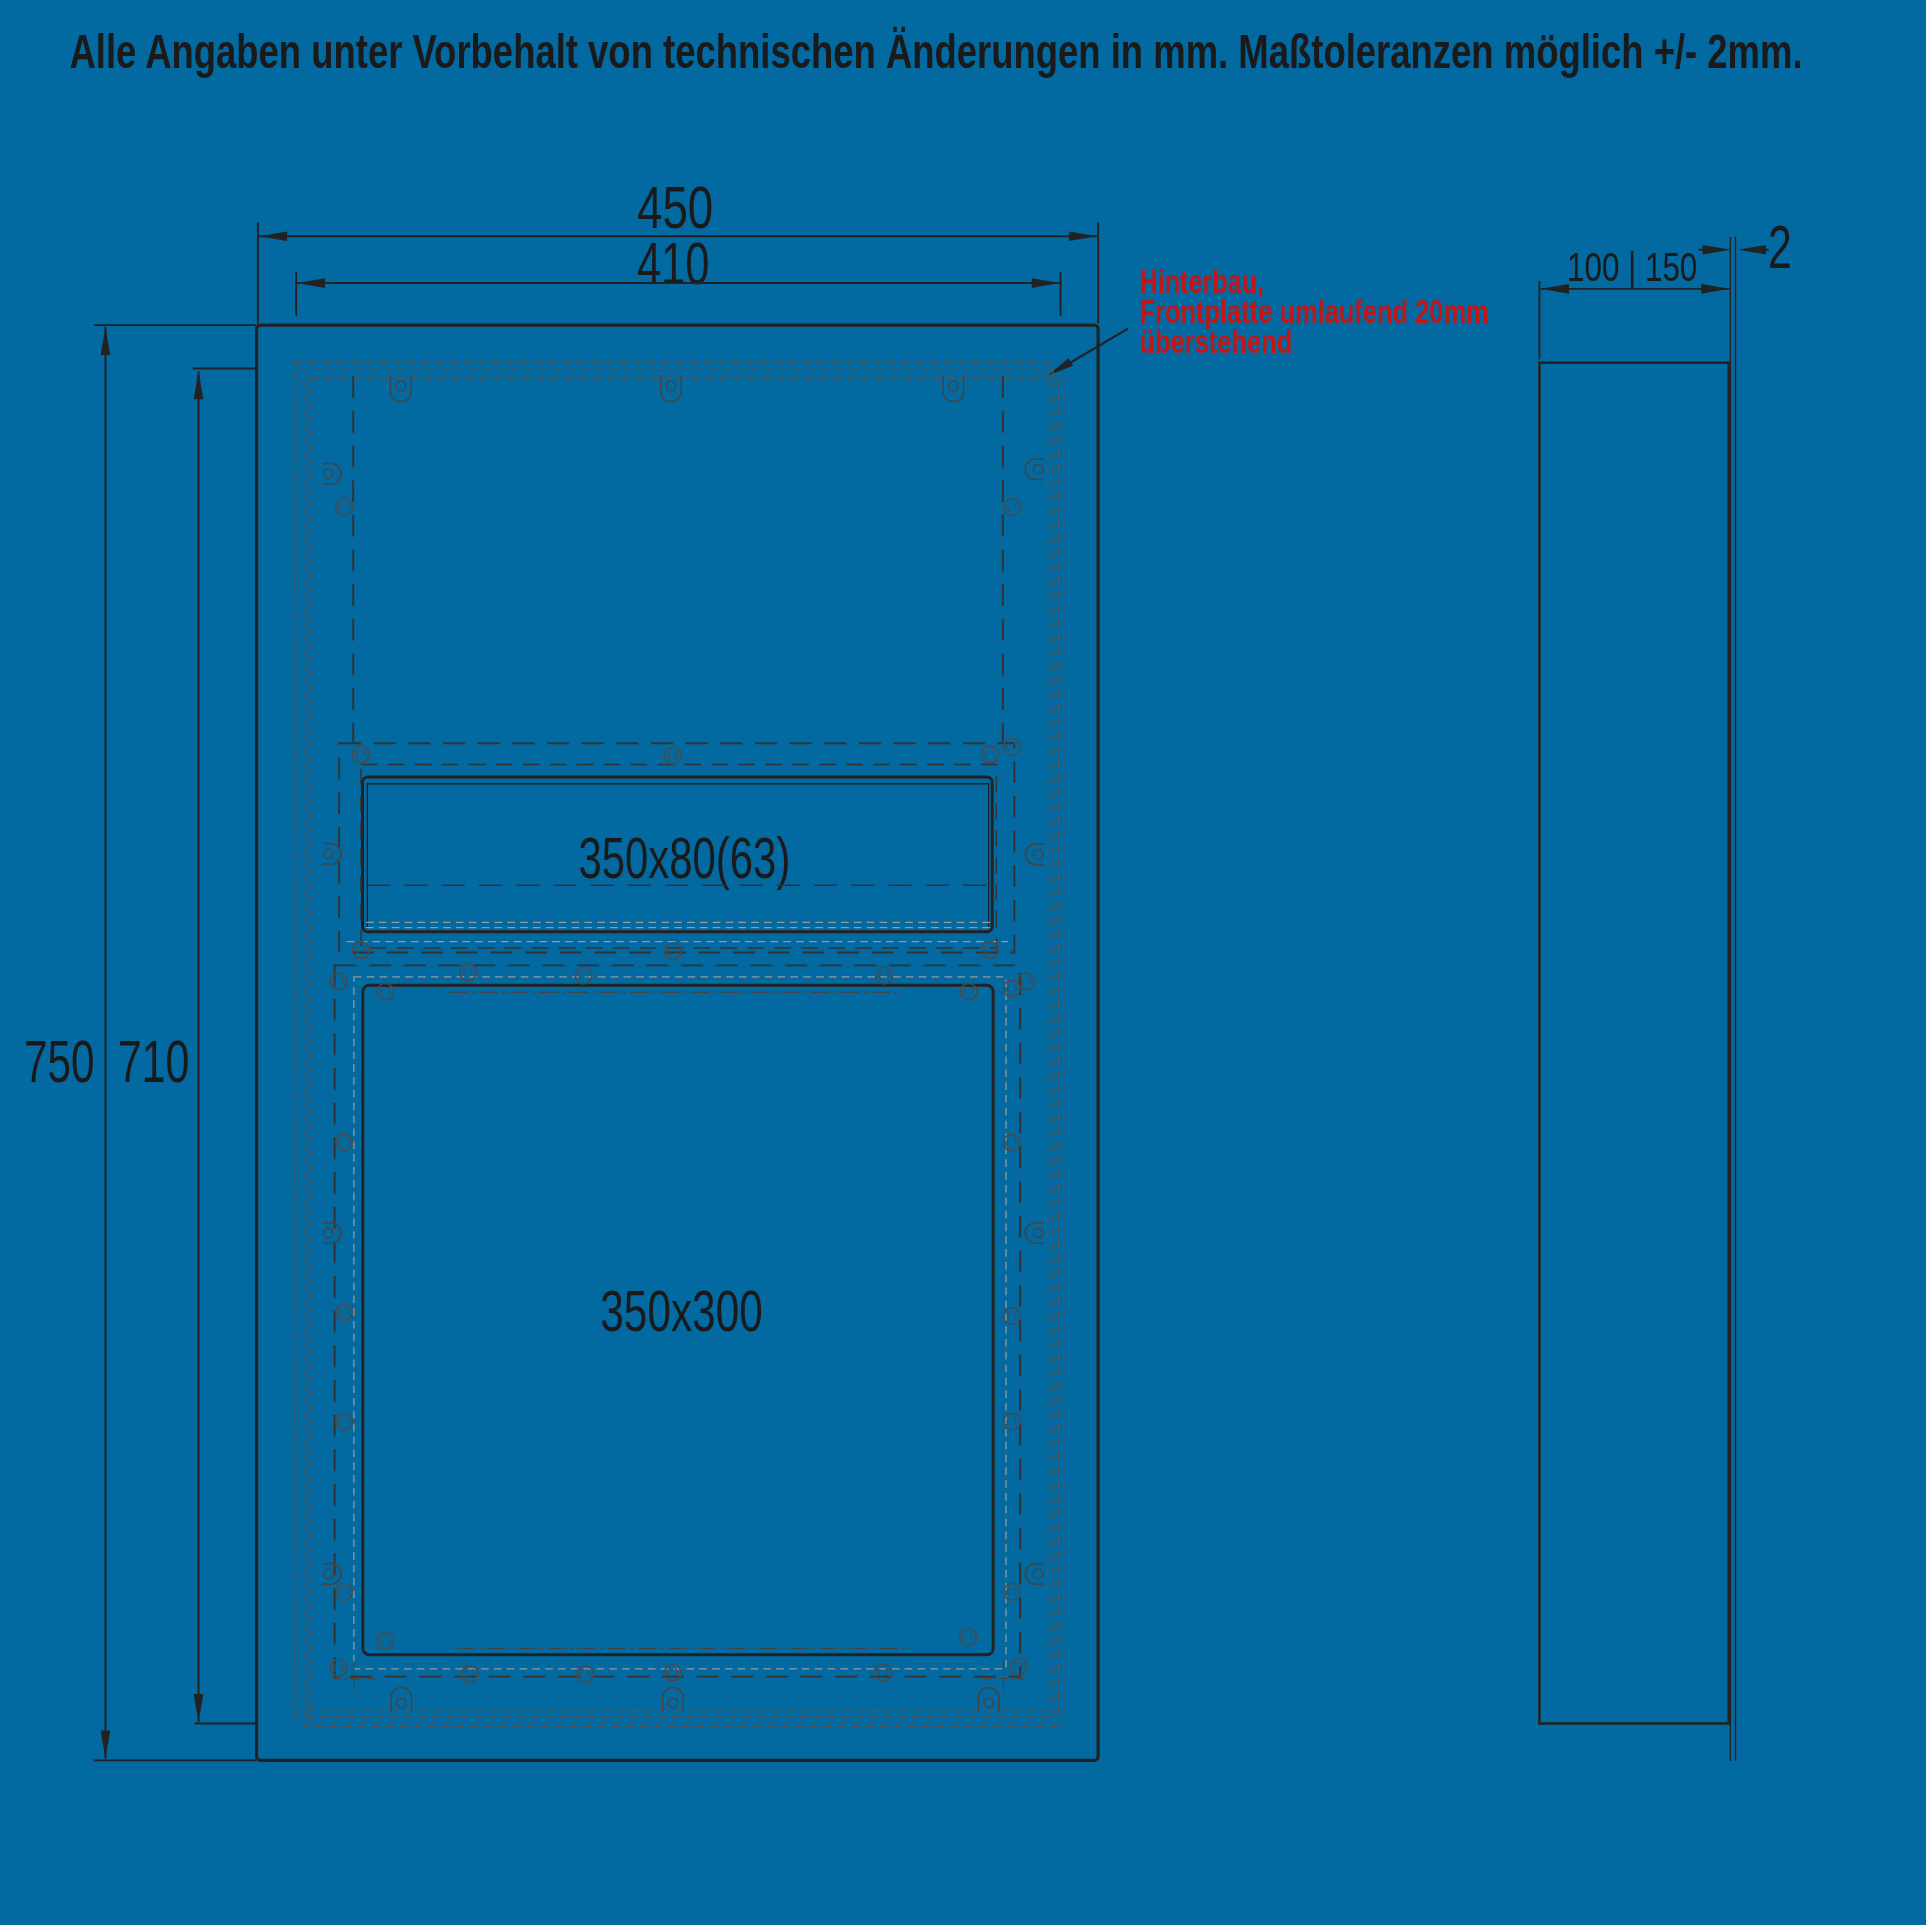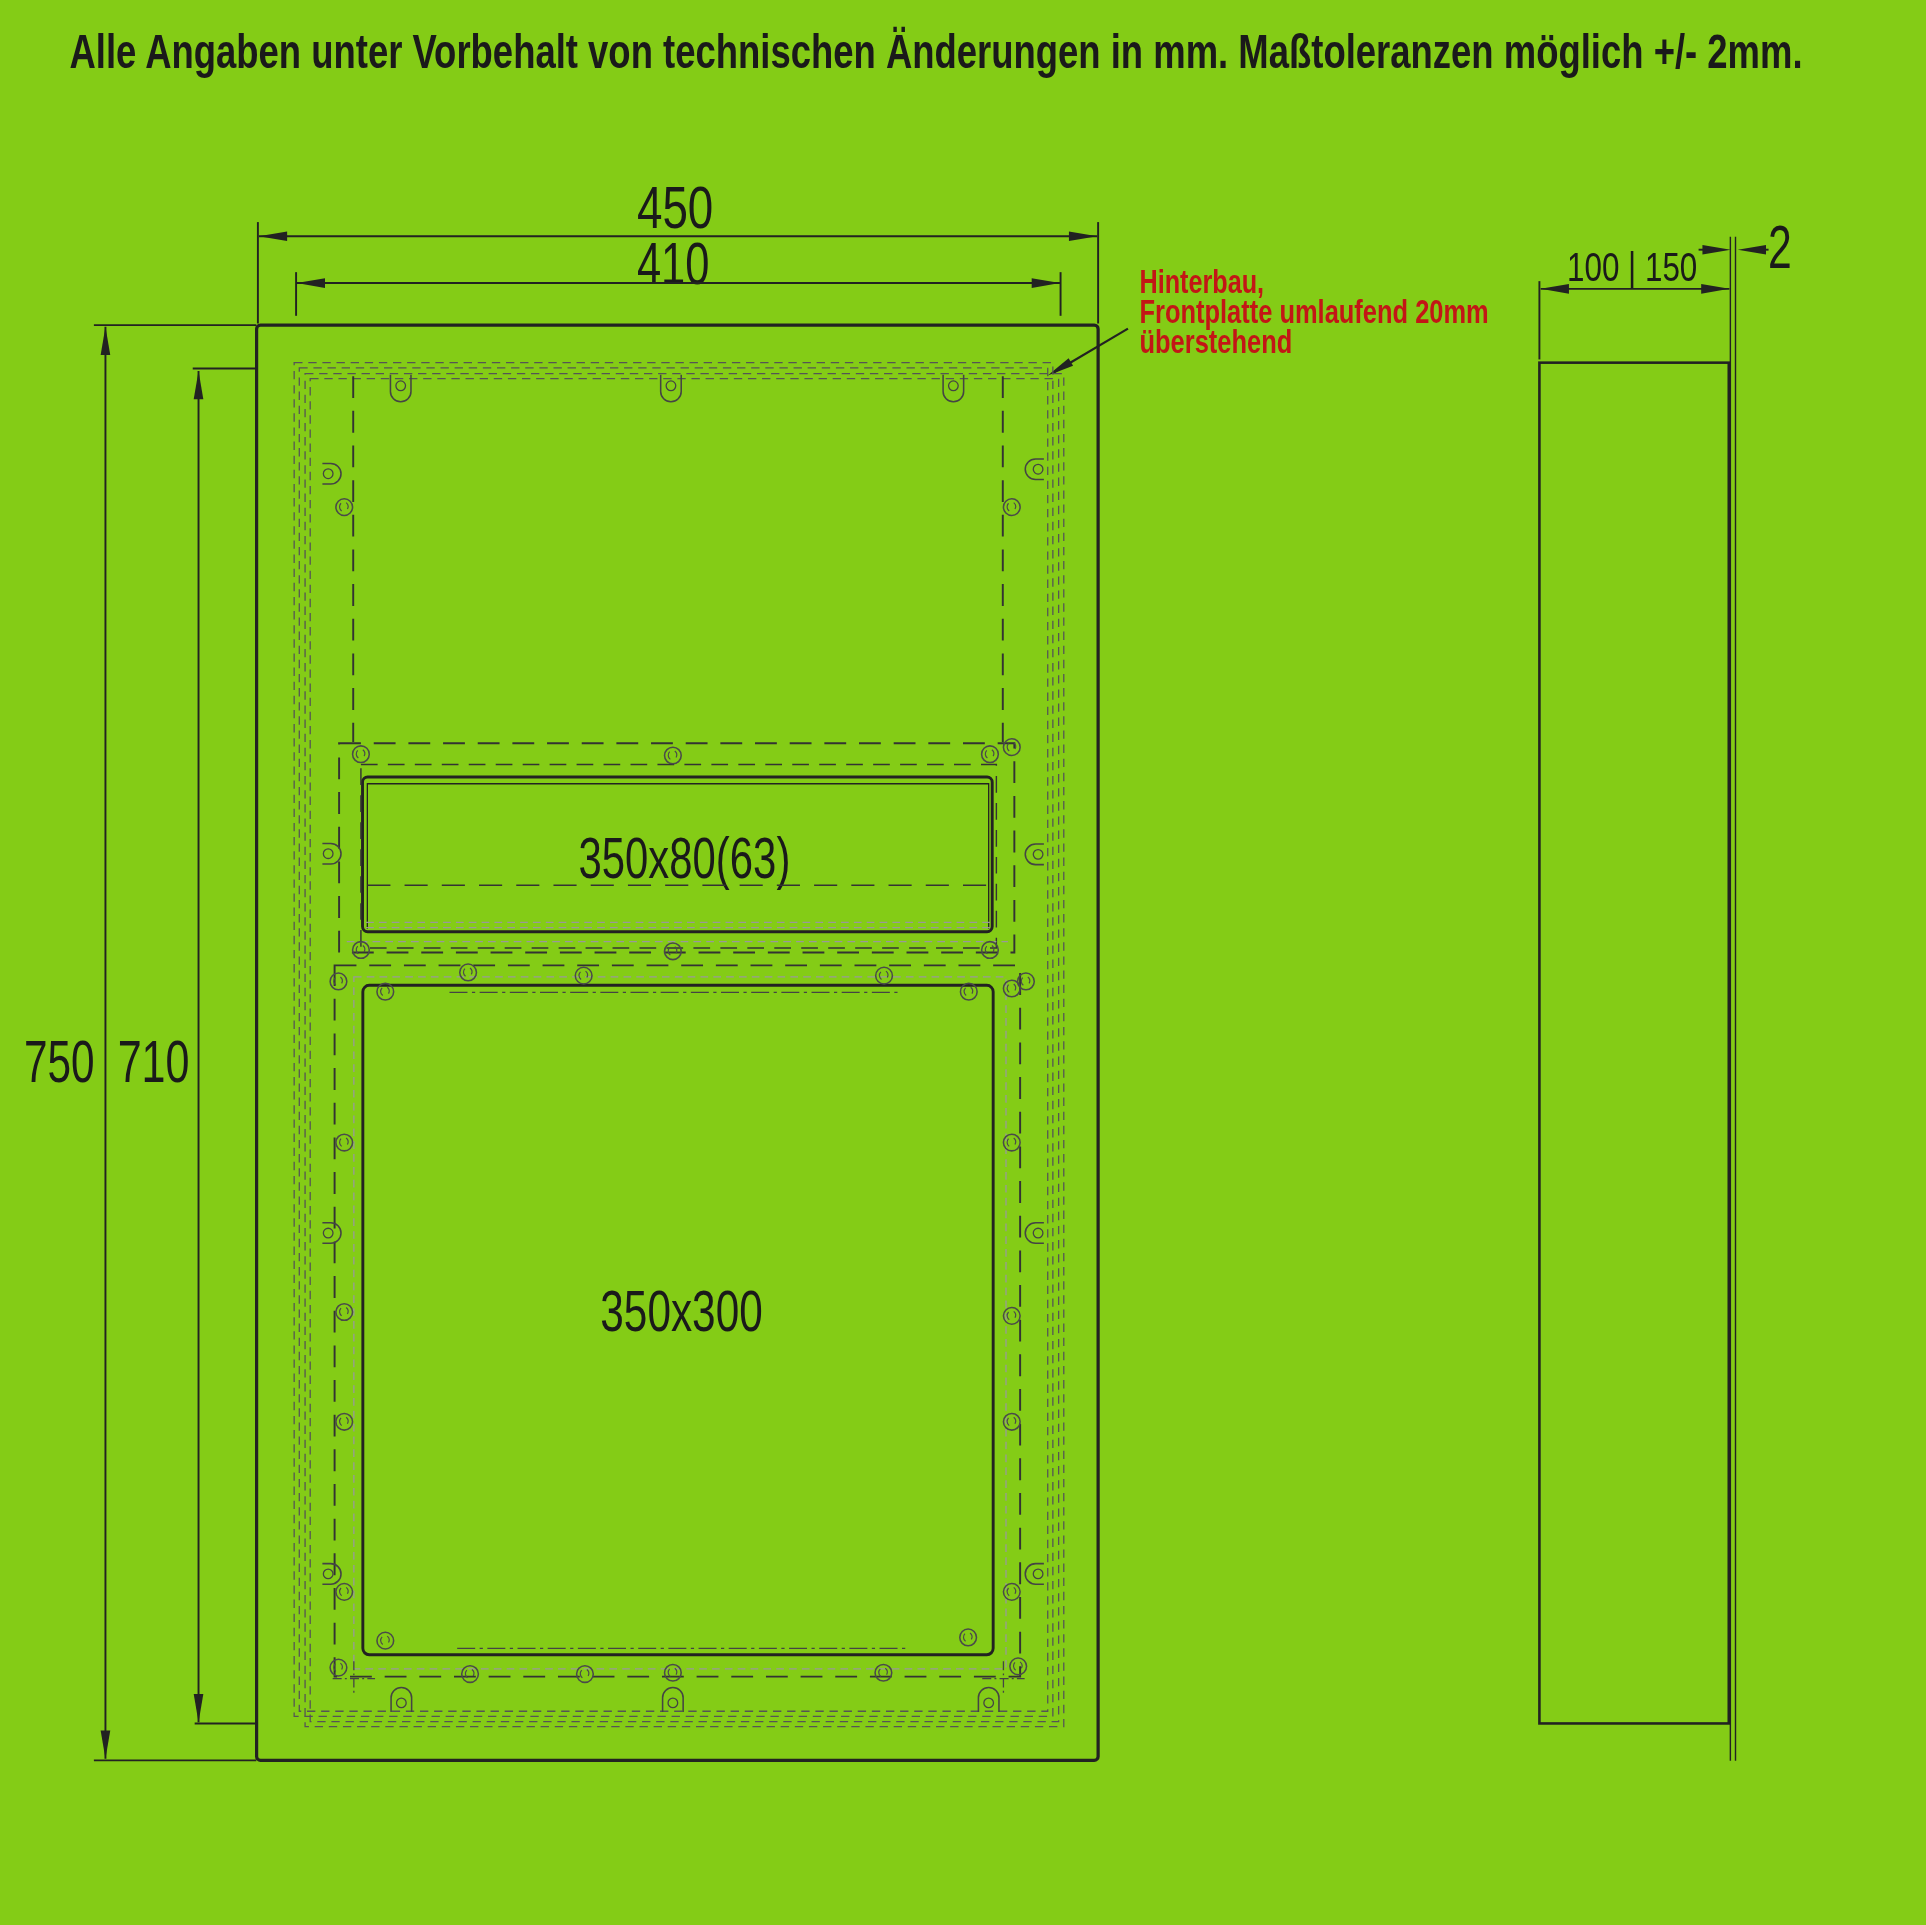--- a/index.html
+++ b/index.html
@@ -1,15 +1,15 @@
 <!DOCTYPE html>
 <html style="font-size:10.3px"><head><meta charset="utf-8">
 <style>
 html,body{margin:0;padding:0;background:#fff;}
-#c{position:relative;width:1926px;height:1925px;background:#84cc16;font-family:"Liberation Sans",sans-serif;}
+#c{position:relative;width:1926px;height:1925px;background:#0369a1;font-family:"Liberation Sans",sans-serif;}
 </style></head>
 <body>
 <div id="c">
 <svg width="1926" height="1925" viewBox="0 0 3000 2999" xmlns="http://www.w3.org/2000/svg">
 <defs>
 <g id="scw" stroke="#4a4a4a" fill="none" stroke-width="2.4">
   <circle cx="0" cy="0" r="13"></circle>
   <path d="M -5,-6 a8 8 0 0 0 1 12 M 3,-7 a8 8 0 0 1 2 10" stroke-width="1.8"></path>
 </g>
 <g id="clipT" stroke="#444" fill="none" stroke-width="2.4">

